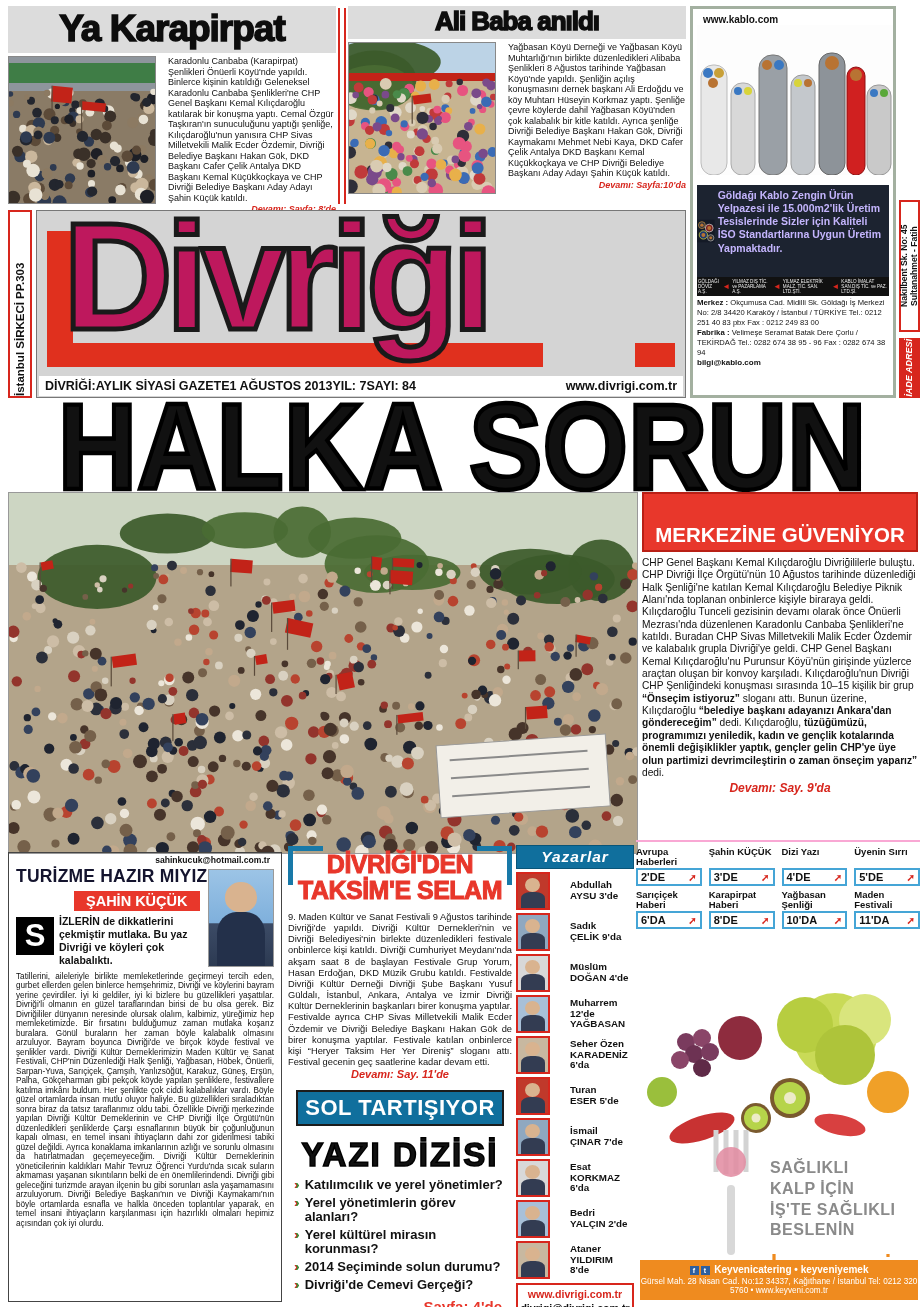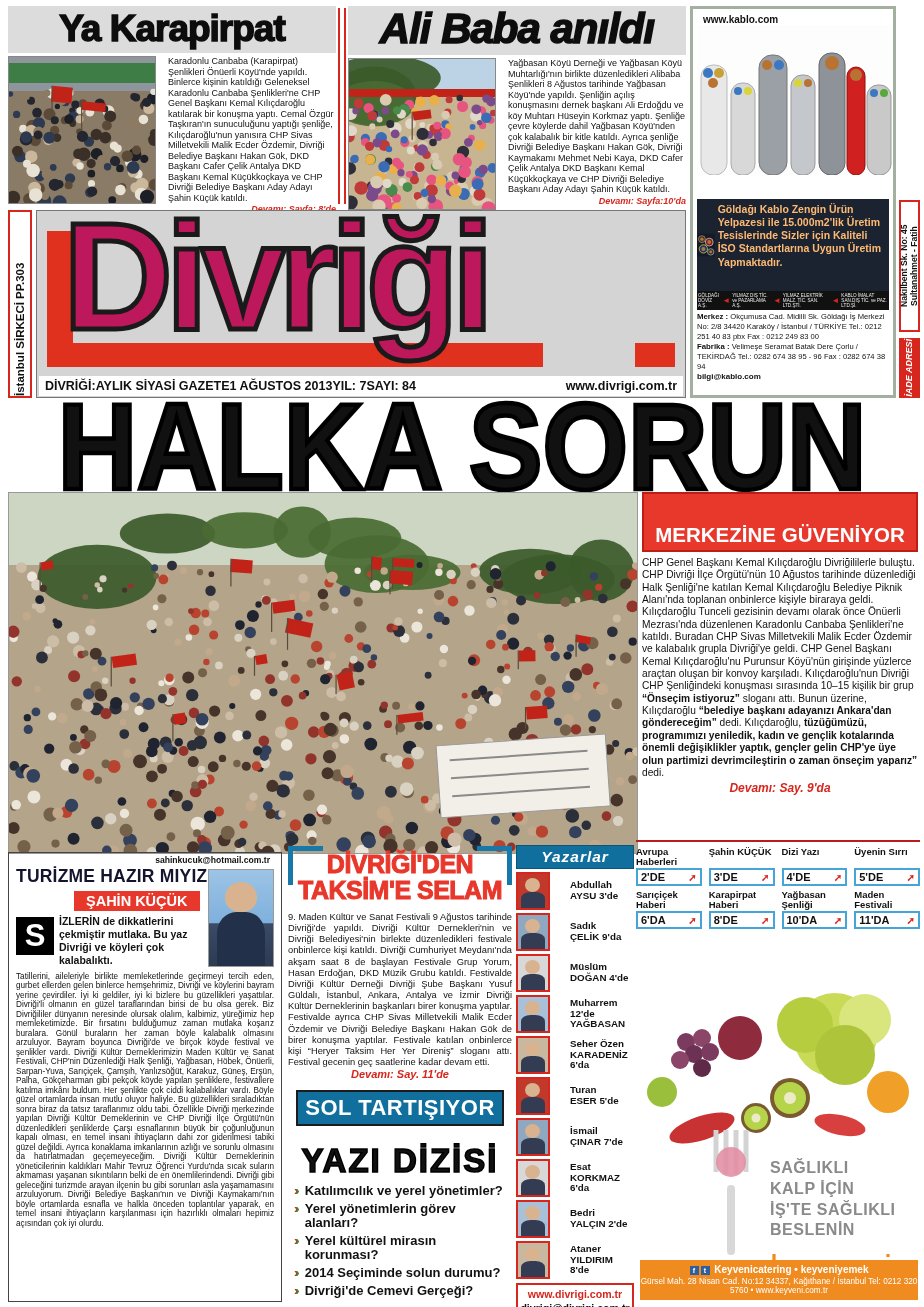--- a/index.html
+++ b/index.html
@@ -6,42 +6,42 @@
   .page{position:relative;width:924px;height:1307px;background:#fff;margin:0 auto;
         font-family:"Liberation Sans",sans-serif;color:#111;overflow:hidden;}
   .vert{writing-mode:vertical-rl;transform:rotate(180deg);}
   
   .toparticle{position:absolute;top:6px;}
   #art1{left:8px;width:328px;height:200px;}
   #art2{left:348px;width:338px;height:200px;}
   .top-title{background:#dcdcdc;font-weight:bold;color:#0d0d0d;text-align:center;
              letter-spacing:-1px;-webkit-text-stroke:1.5px #0d0d0d;line-height:1;}
   #art1 .top-title{font-size:37px;padding:4px 0 6px;}
-  #art2 .top-title{font-size:42px;padding:2px 16px 5px;font-style:italic;}
+  #art2 .top-title{font-size:26px;padding:2px 16px 5px;}
   .top-row{display:flex;gap:12px;margin-top:3px;}
   .top-photo{flex:0 0 146px;height:146px;border:1px solid #888;}
   #art2 .top-photo{height:150px;}
   .smallbody{font-size:9px;line-height:1.17;text-align:left;}
   .more{color:#d7261d;font-style:italic;font-weight:bold;}
   .top-more{font-size:9px;text-align:right;margin-top:1px;}
   #red-divider{position:absolute;left:338px;top:8px;width:4px;height:196px;
                border-left:2.5px solid #d7261d;border-right:2.5px solid #d7261d;}
   
   #kablo{position:absolute;left:690px;top:6px;width:206px;height:392px;border:3px solid #a3b0a0;
          background:#fff;box-sizing:border-box;padding:3px 4px;}
   .kb-top{display:flex;justify-content:space-between;}
   .kb-logo{position:relative;width:120px;height:52px;}
   .kb-brand{font-size:25px;font-weight:bold;letter-spacing:-1px;position:absolute;left:14px;top:2px;}
   .kb-sub{font-size:13px;font-weight:bold;letter-spacing:3px;position:absolute;left:30px;top:28px;}
   .kb-arc{position:absolute;left:0;top:-2px;width:112px;height:44px;border:5px solid #d7261d;
           border-radius:50%;border-right-color:transparent;transform:rotate(14deg);}
   .kb-group{font-size:8px;font-weight:bold;line-height:1.1;text-align:left;display:flex;gap:3px;}
   .kb-v{font-size:26px;font-weight:900;color:#1a1a1a;font-style:italic;line-height:.9;}
   .kb-web{font-size:10px;font-weight:bold;margin:2px 0 0 6px;}
-  .kb-banner{display:flex;background:#1c2330;color:#fdba74;margin-top:20px;}
+  .kb-banner{display:flex;background:#1c2330;color:#c4b5fd;margin-top:6px;}
   .kb-banner-txt{font-size:10.5px;font-weight:bold;line-height:1.25;padding:4px 3px;}
   .kb-black{background:#111;color:#eee;font-size:4.6px;display:flex;gap:2px;align-items:center;
             padding:2px 1px;justify-content:space-between;}
   .kb-black span{display:block;}
   .kb-chev{color:#d7261d;font-size:8px;font-weight:bold;}
   .kb-addr{font-size:7.6px;line-height:1.3;margin-top:2px;}
   .kb-addr b{font-size:7.8px;}
   .kb-email{font-weight:bold;font-size:8px;}
   
   #nakilbent{position:absolute;left:899px;top:200px;width:21px;height:132px;border:2px solid #d7261d;
@@ -70,21 +70,21 @@
             -webkit-text-stroke:4px #000;transform:scaleY(1.12);transform-origin:top;}
   
   #mainphoto{position:absolute;left:8px;top:492px;width:628px;height:360px;border:1px solid #999;}
   
   #chp{position:absolute;left:642px;top:492px;width:276px;}
   .chp-title{background:#e8372b;border:2px solid #b91f15;color:#fff;font-weight:bold;font-size:20.5px;
              text-align:center;line-height:1.22;padding:3px 0;}
   .chp-body{font-size:10.2px;line-height:1.21;margin-top:5px;}
   .chp-more{font-size:12px;text-align:center;margin-top:2px;}
   
-  #index{position:absolute;left:636px;top:840px;width:284px;border-top:2px solid #b91c1c;padding-top:5px;
+  #index{position:absolute;left:636px;top:840px;width:284px;border-top:2px solid #f9a8d4;padding-top:5px;
          display:grid;grid-template-columns:repeat(4,1fr);column-gap:7px;row-gap:4px;}
   .ix-label{font-size:9.5px;font-weight:bold;line-height:1.1;height:21px;}
   .ix-box{border:2px solid #45a5d6;display:flex;justify-content:space-between;align-items:center;
           padding:1px 3px;font-weight:bold;font-size:11px;background:#fff;}
   .ix-arrow{color:#d7261d;font-weight:bold;font-size:10px;}
   
   #turizm{position:absolute;left:8px;top:852px;width:274px;height:450px;border:1.5px solid #444;
           box-sizing:border-box;padding:2px 7px;overflow:hidden;}
   .tz-email{font-size:8.6px;font-weight:bold;text-align:right;margin-right:4px;}
   .tz-title{font-size:17.5px;font-weight:bold;color:#14142e;letter-spacing:.2px;margin-top:1px;}
@@ -107,21 +107,21 @@
       border-top:5px solid #1879a8;border-left:5px solid #1879a8;}
   .tk-titlewrap:after{content:"";position:absolute;right:0;top:0;width:30px;height:34px;
       border-top:5px solid #1879a8;border-right:5px solid #1879a8;}
   .tk-title{color:#e8372b;font-weight:bold;font-size:25px;line-height:1.02;text-align:center;
             letter-spacing:-.5px;-webkit-text-stroke:1px #e8372b;}
   .tk-body{font-size:9.3px;line-height:1.2;text-align:justify;margin-top:7px;}
   .tk-more{font-size:11px;text-align:center;}
   .sol-band{background:#106f9d;border:2.5px solid #1c1c1c;color:#fff;font-size:22px;font-weight:bold;
             text-align:center;padding:3px 0;width:204px;margin:10px auto 3px;letter-spacing:.5px;}
   .yazi{font-size:33px;font-weight:bold;text-align:center;letter-spacing:2px;
-        -webkit-text-stroke:1.5px #000;margin:16px 0 4px;}
+        -webkit-text-stroke:1.5px #000;margin:10px 0 4px;}
   .bullet{font-size:13px;font-weight:bold;margin:3.5px 0 3.5px 6px;display:flex;gap:5px;line-height:1.1;}
   .chev1{color:#d7261d;} .chev2{color:#2e8b2e;margin-left:-3px;}
   .sayfa{color:#e8372b;font-weight:bold;font-size:15px;text-align:right;margin:6px 10px 0 0;}
   
   #yazarlar{position:absolute;left:516px;top:845px;width:118px;}
   .yz-head{background:#106f9d;color:#fff;font-weight:bold;font-style:italic;font-size:15.5px;
            text-align:center;padding:2px 0;border:1.5px solid #0a5578;letter-spacing:1px;}
   .au-card{display:flex;gap:20px;align-items:center;height:38px;margin-top:3px;}
   .au-photo{width:30px;height:34px;border:2px solid #d7261d;flex:0 0 auto;position:relative;overflow:hidden;}
   .au-photo:before{content:"";position:absolute;left:7px;top:4px;width:15px;height:14px;

